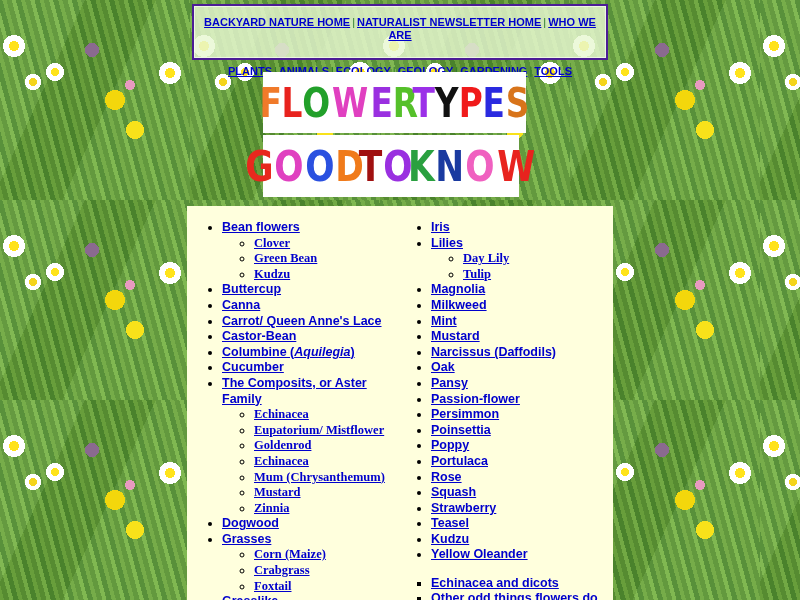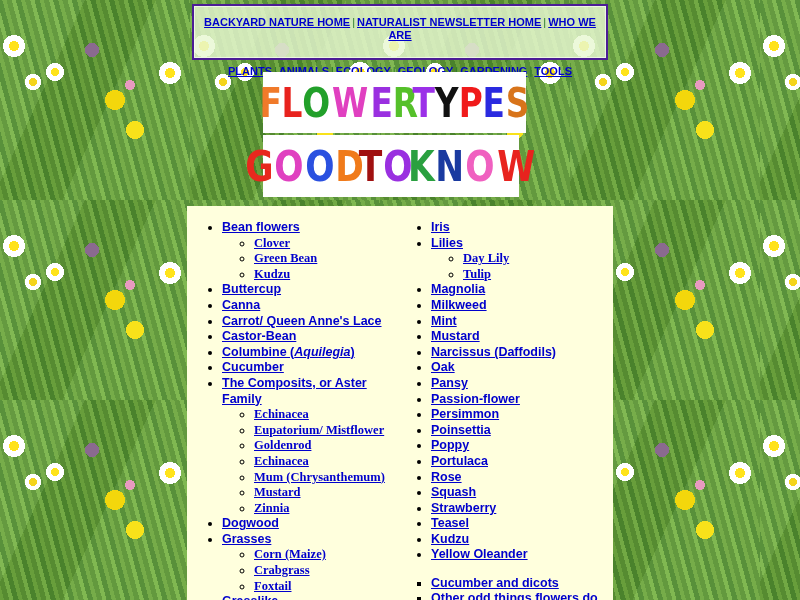--- a/index.html
+++ b/index.html
@@ -154,17 +154,17 @@
         <li><a href="#">Poppy</a></li>
         <li><a href="#">Portulaca</a></li>
         <li><a href="#">Rose</a></li>
         <li><a href="#">Squash</a></li>
         <li><a href="#">Strawberry</a></li>
         <li><a href="#">Teasel</a></li>
         <li><a href="#">Kudzu</a></li>
         <li><a href="#">Yellow Oleander</a></li>
       </ul>
     <ul id="extra-list" class="square">
-        <li><a href="#">Cucumber and dicots</a></li>
+        <li><a href="#">Echinacea and dicots</a></li>
         <li><a href="#">Other odd things flowers do</a></li>
       </ul>
   </div>
 </div>
 
 </body></html>

